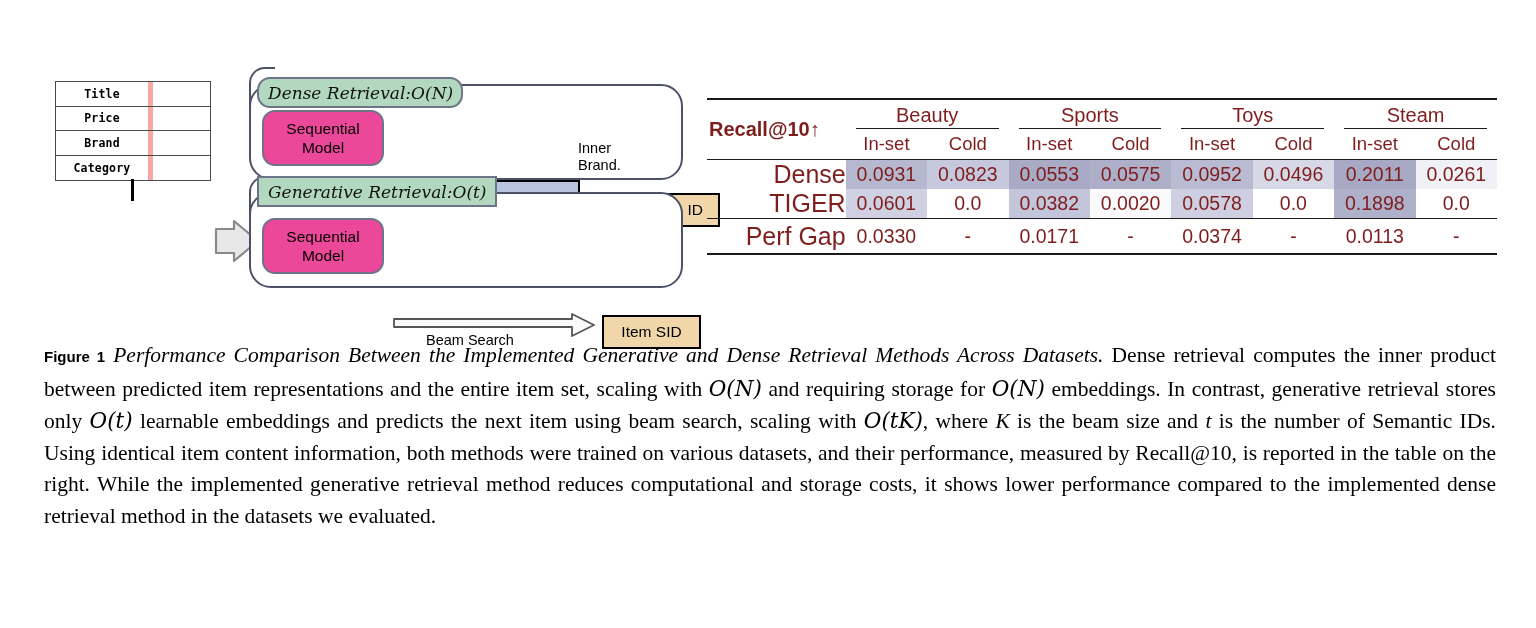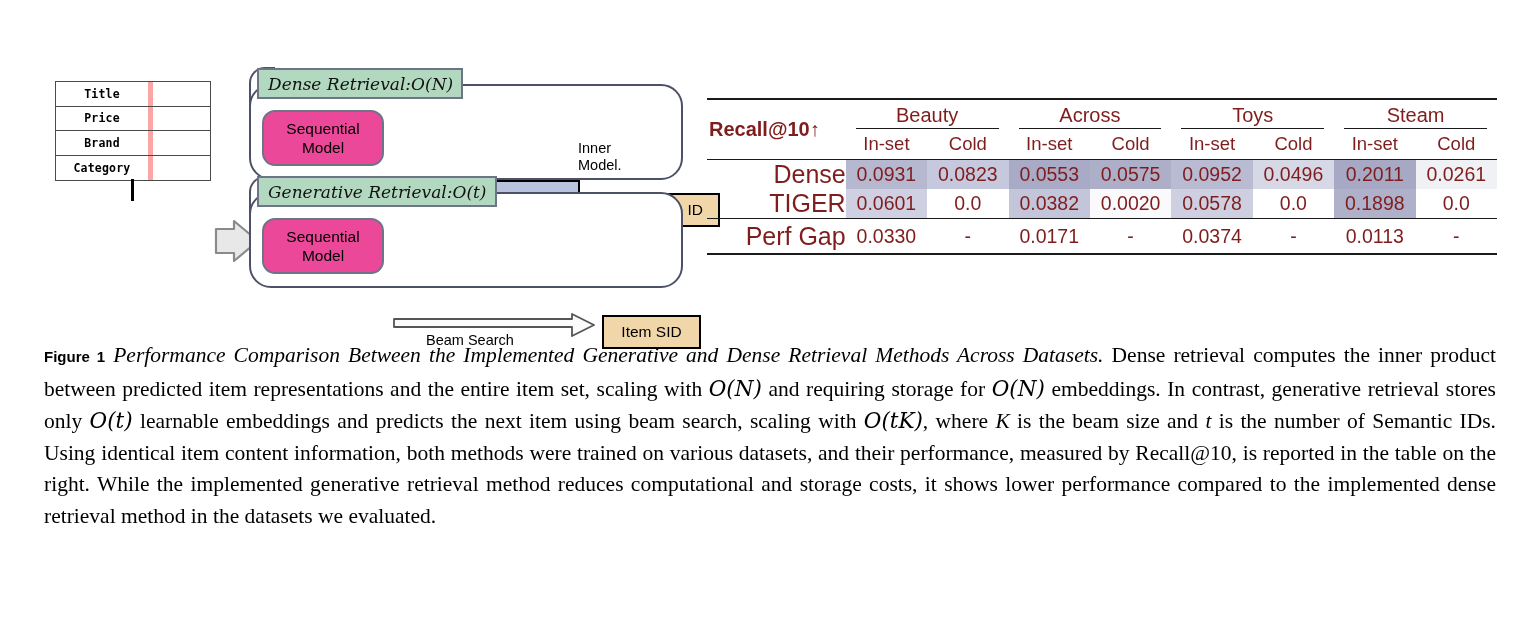--- a/index.html
+++ b/index.html
@@ -119,21 +119,21 @@
     display: flex;
     align-items: center;
     padding: 0 8px 0 9px;
     font-family: "DejaVu Serif", serif;
     font-style: italic;
     font-size: 17px;
     color: #111;
     white-space: nowrap;
     height: 31px;
   }
-  #label-dense { left: 213px; top: 6px; }
+  #label-dense { left: 213px; top: 15px; border-radius: 13px; }
   #label-gen   { left: 213px; top: 114px; }
   .sec-label .calo {
     font-family: "DejaVu Serif", serif;
     font-style: italic;
     font-size: 17px;
   }
 
   
   .seq-model {
     position: absolute;
@@ -326,21 +326,21 @@
       </div>
     <div id="seq-dense" class="seq-model">Sequential
 Model</div>
     <div id="pred-rep">Predicted
 Item Rep</div>
     <div id="item-id" class="tan-box">Item ID</div>
     <svg id="arrow-1" class="mini-arrow" viewBox="0 0 40 22">
       <path d="M2 7 L24 7 L24 2 L38 11 L24 20 L24 15 L2 15 Z" fill="#f2f2f2" stroke="#555" stroke-width="1.8" stroke-linejoin="round"></path>
     </svg>
     <div id="lbl-inner" class="arrow-label">Inner
-Model.</div>
+Brand.</div>
     <svg id="arrow-2" class="mini-arrow" viewBox="0 0 48 22">
       <path d="M2 7 L30 7 L30 2 L46 11 L30 20 L30 15 L2 15 Z" fill="#f2f2f2" stroke="#555" stroke-width="1.8" stroke-linejoin="round"></path>
     </svg>
 
     <div id="brace-gen-top" class="brace"></div>
     <div id="gen-box" class="retrieval-box"></div>
     <div id="label-gen" class="sec-label">
         <span>Generative Retrieval: </span>
         <span class="calo">O(t)</span>
       </div>
@@ -366,21 +366,21 @@
         <col style="width:81px">
           <col style="width:81px">
       </colgroup>
       <tbody>
 
         <tr>
           <td class="rule-top" rowspan="3">
             <div class="metric-cell">Recall@10↑</div>
           </td>
           <td class="ds-group rule-top" colspan="2">Beauty</td>
-          <td class="ds-group rule-top" colspan="2">Across</td>
+          <td class="ds-group rule-top" colspan="2">Sports</td>
           <td class="ds-group rule-top" colspan="2">Toys</td>
           <td class="ds-group rule-top" colspan="2">Steam</td>
         </tr>
         <tr>
           <td class="ds-underline" colspan="2">
               <div class="ul"></div>
             </td>
           <td class="ds-underline" colspan="2">
               <div class="ul"></div>
             </td>

